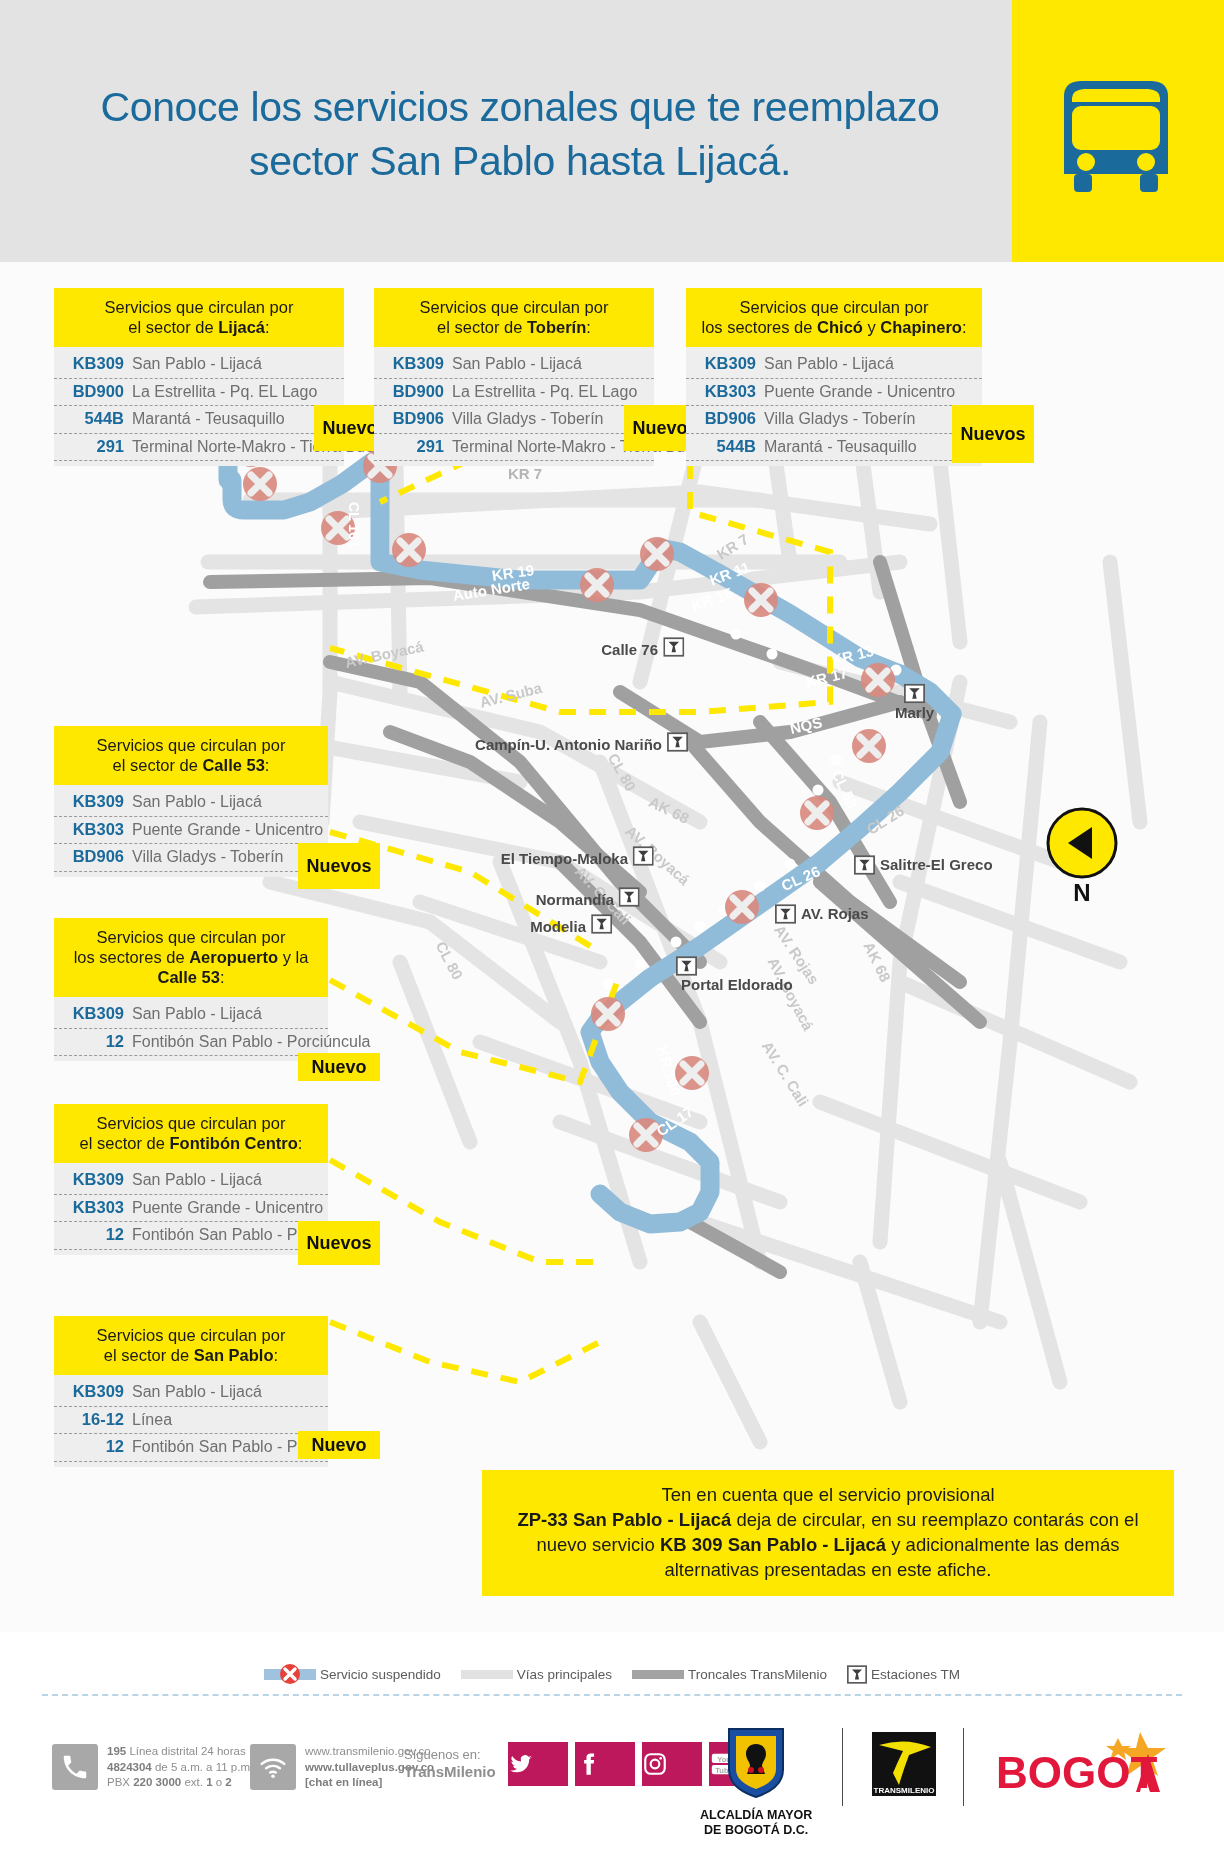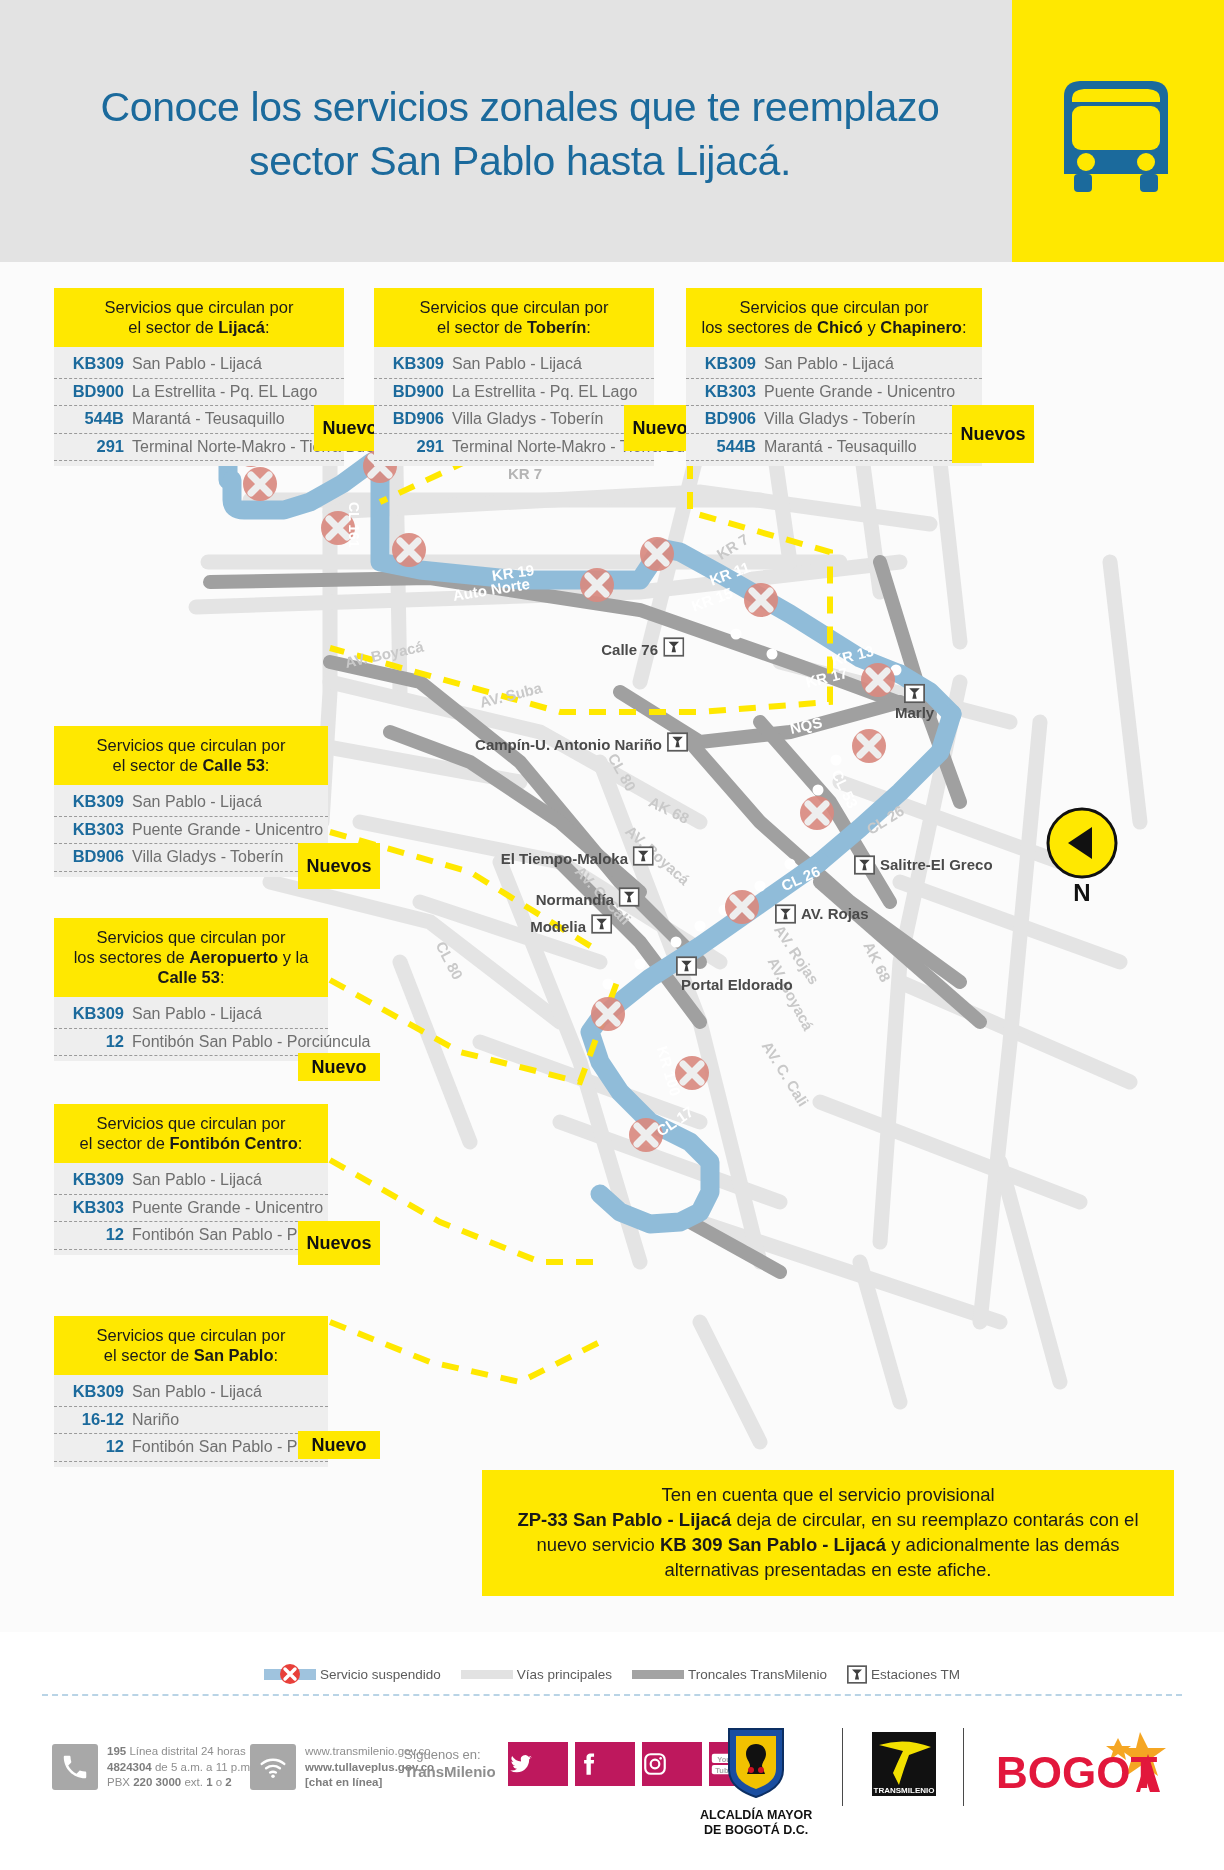--- a/index.html
+++ b/index.html
@@ -552,21 +552,21 @@
         <div>Servicios que circulan por</div>
         <div><span>el sector de </span><b>San Pablo</b><span>:</span></div>
       </div>
       <div class="ib-rows">
         <div class="ib-row">
           <span class="ib-code">KB309</span>
           <span class="ib-name">San Pablo - Lijacá</span>
         </div>
         <div class="ib-row">
           <span class="ib-code">16-12</span>
-          <span class="ib-name">Nariño</span>
+          <span class="ib-name">Línea</span>
         </div>
         <div class="ib-row">
           <span class="ib-code">12</span>
           <span class="ib-name">Fontibón San Pablo - Porciúncula</span>
         </div>
         <div class="ib-badge" style="right: -52px; top: 56px; width: 82px; height: 28px;">Nuevo</div>
       </div>
     </div>
   </div>
 

